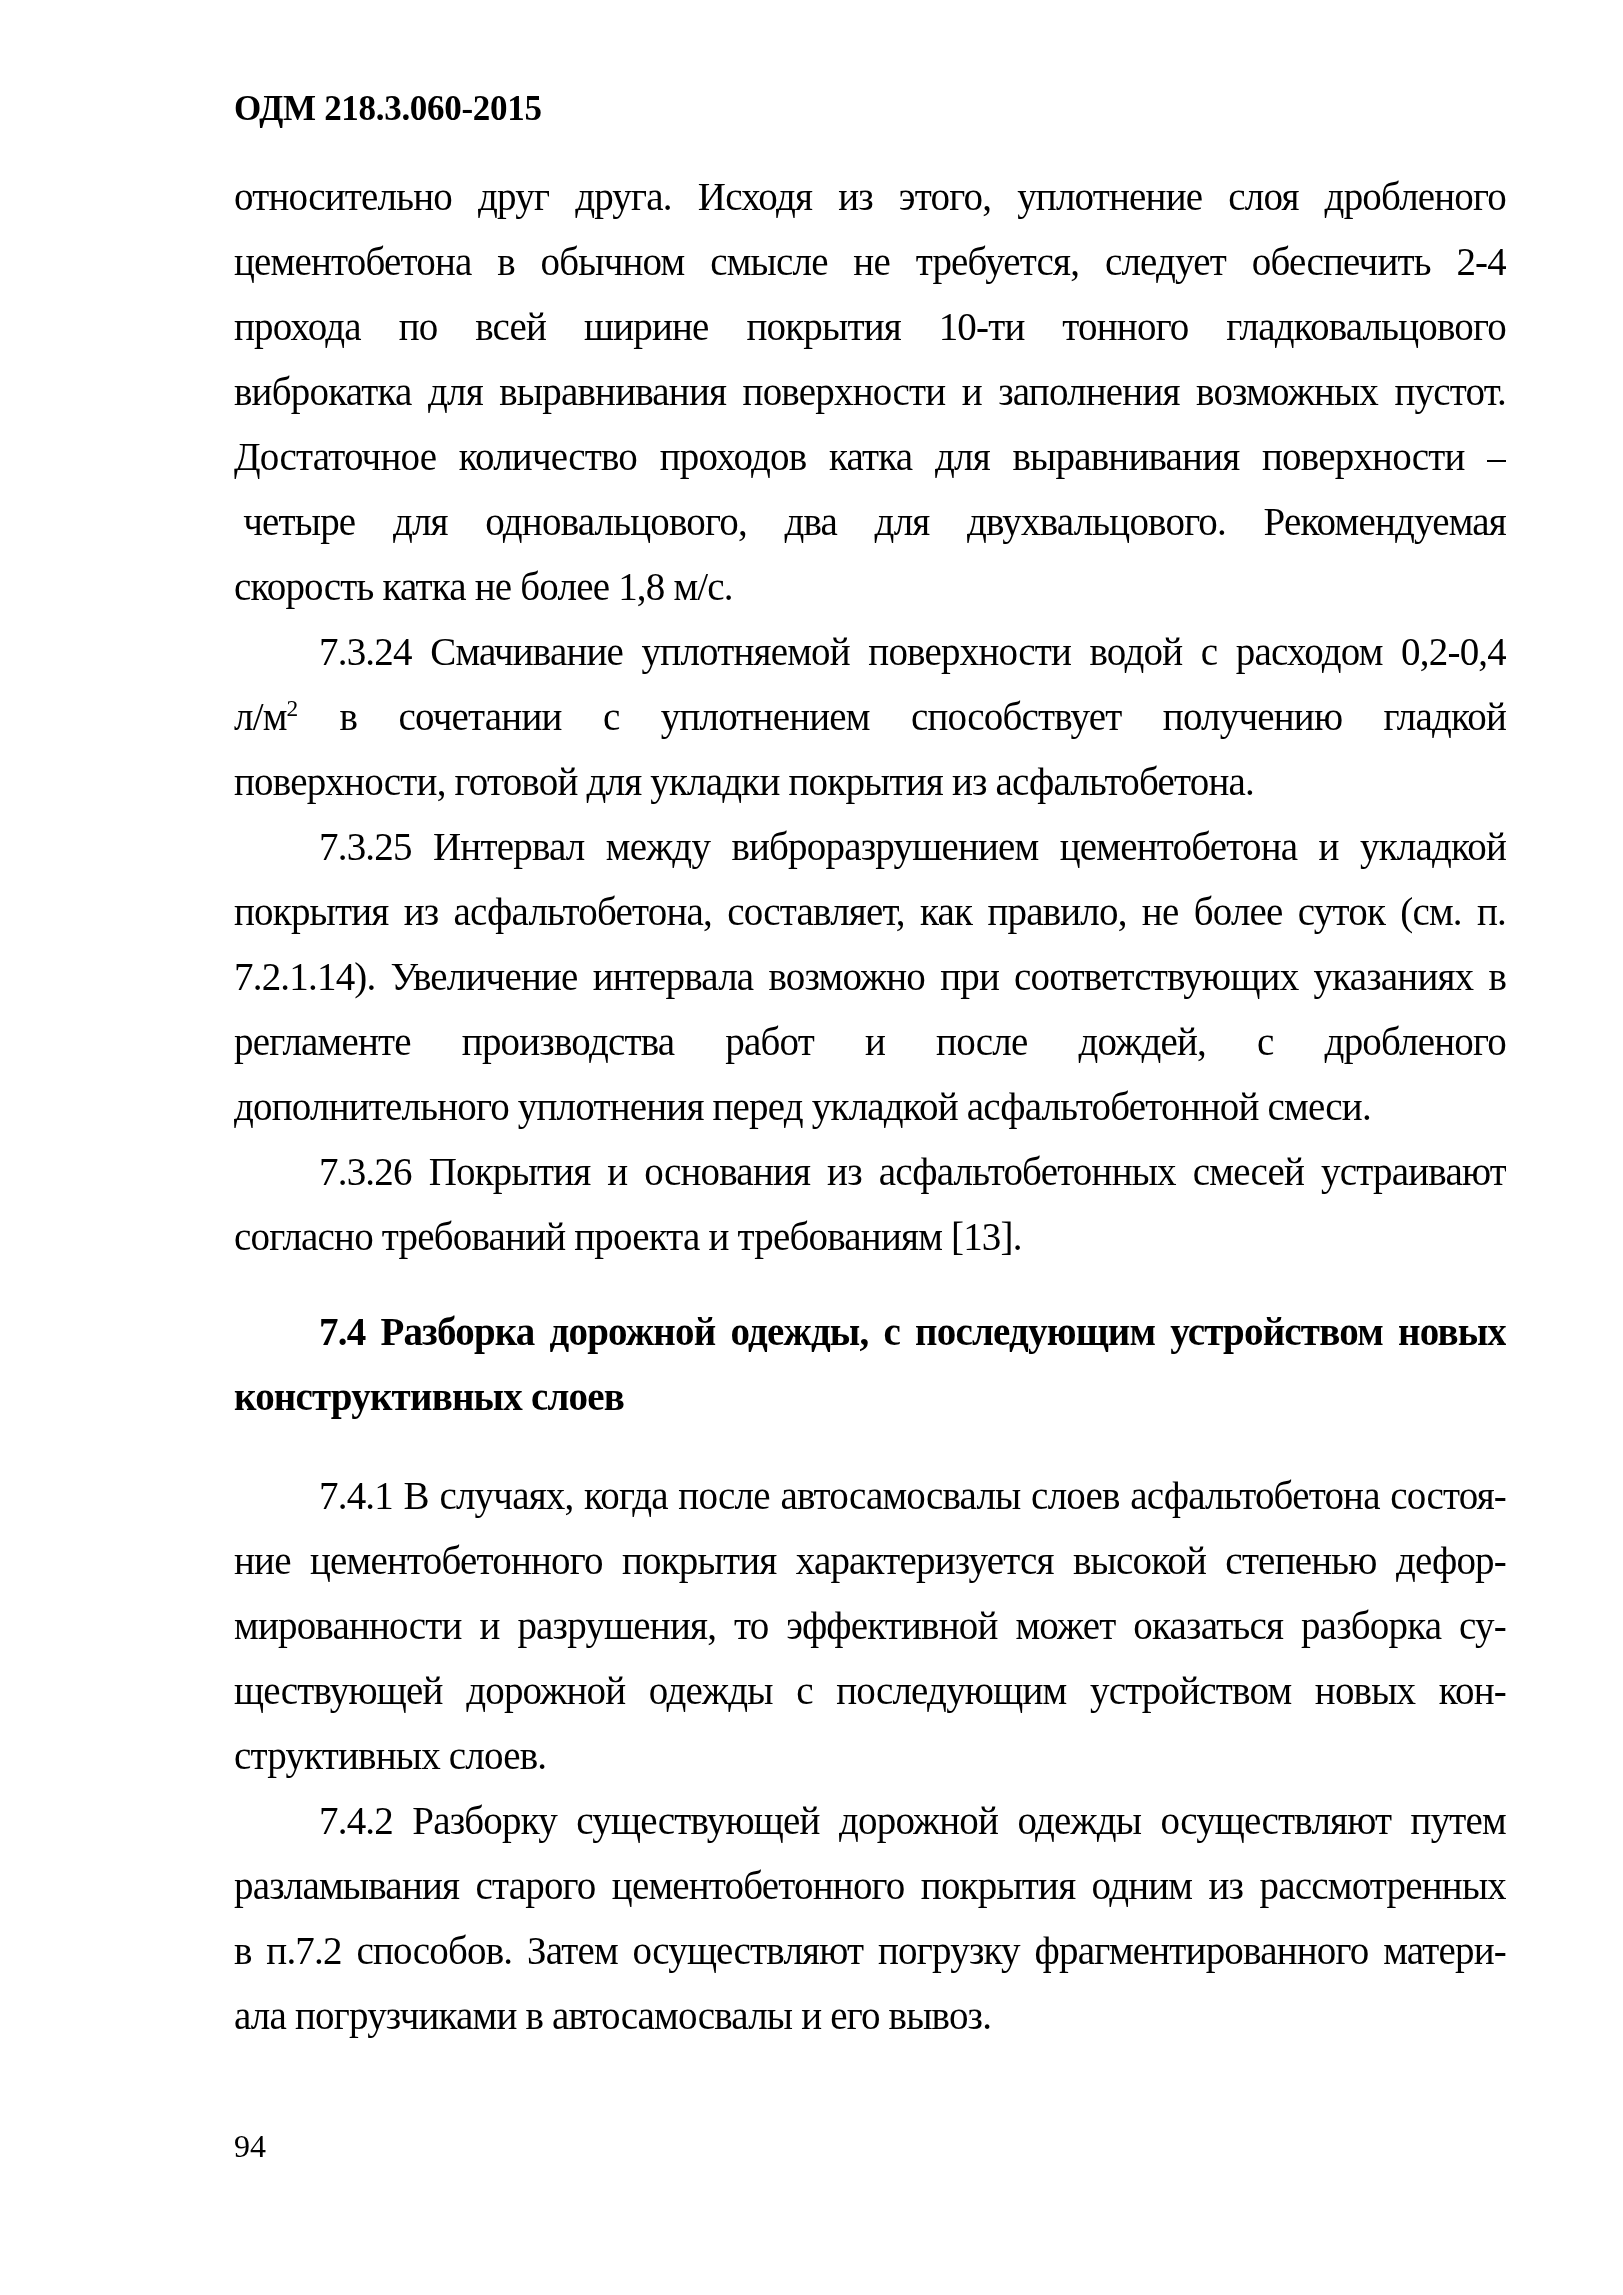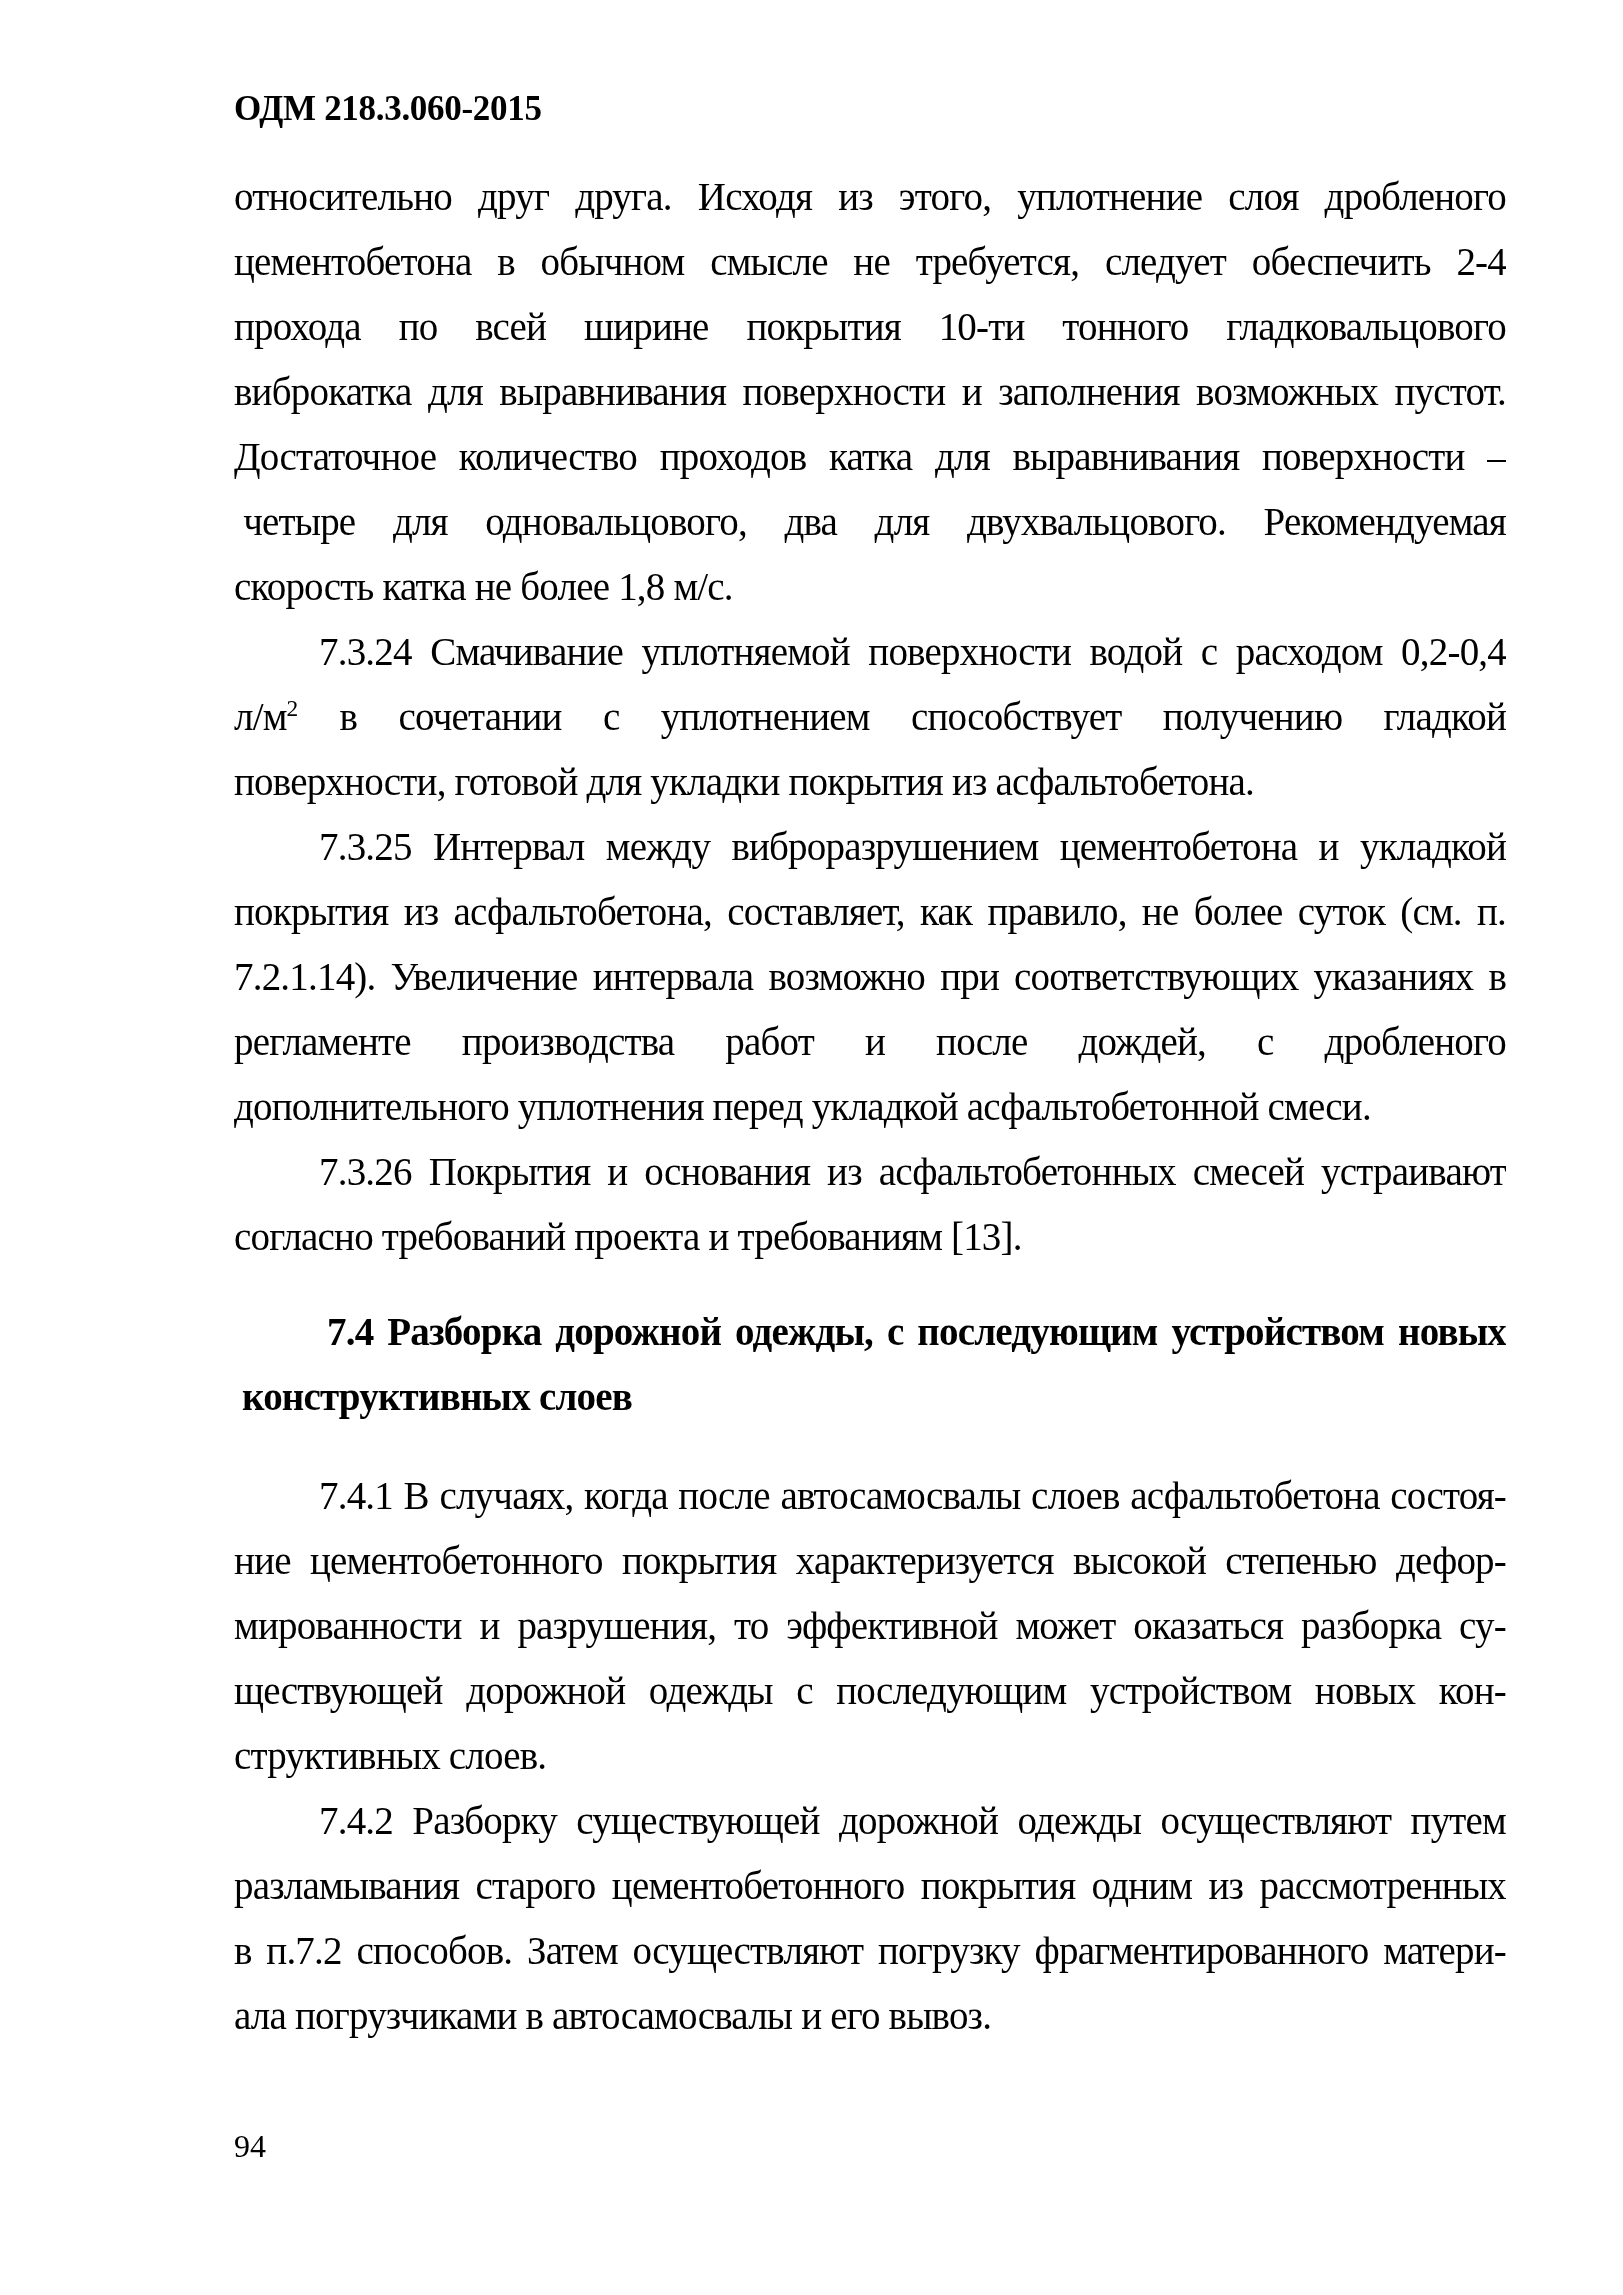--- a/index.html
+++ b/index.html
@@ -43,21 +43,21 @@
   
   .j { text-align-last: justify; }
   
   .ind { text-indent: 85px; }
   
   .ind-sm { text-indent: 9.2px; font-family: Liberation Serif, serif; }
   .heading {
     margin-top: 30px;
     margin-bottom: 34px;
   }
-  .heading .l { font-weight: bold; margin-left: 8px; }
+  .heading .l { font-weight: bold; }
   sup.sp {
     font-size: 0.6em;
     line-height: 0;
     vertical-align: super;
     letter-spacing: 0;
   }
   .page-num {
     position: absolute;
     left: 234px;
     top: 2128px;

